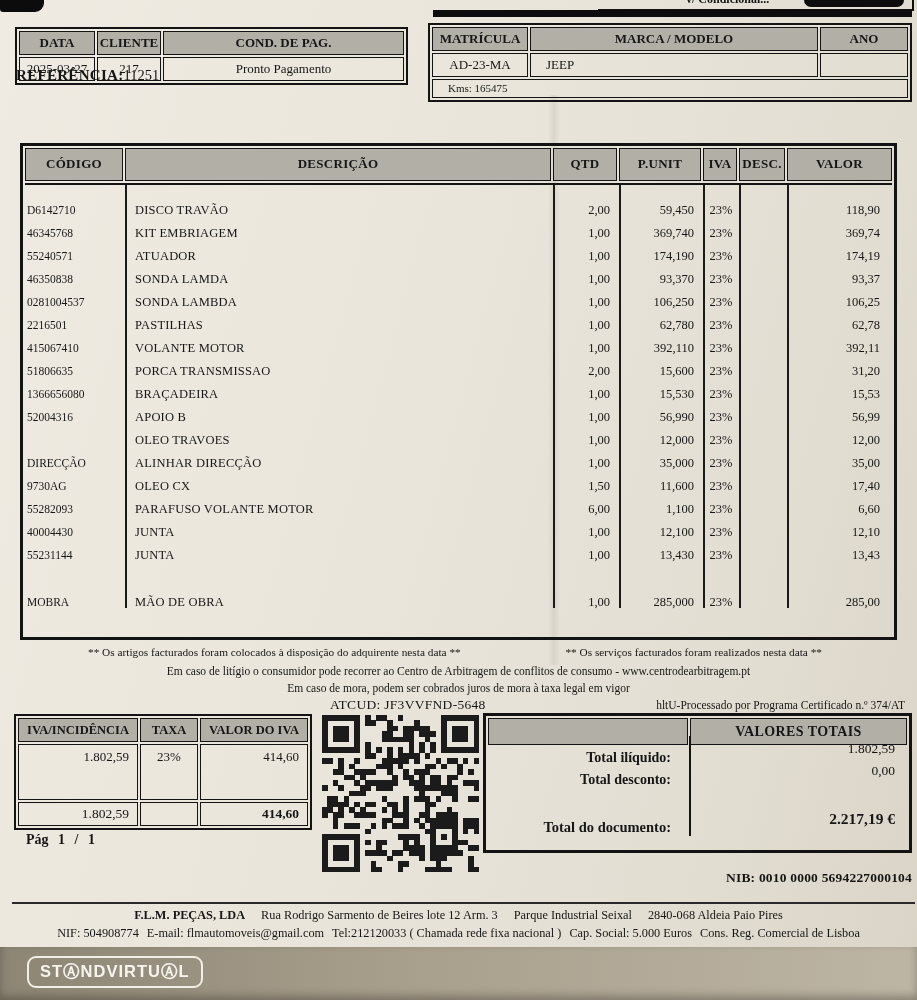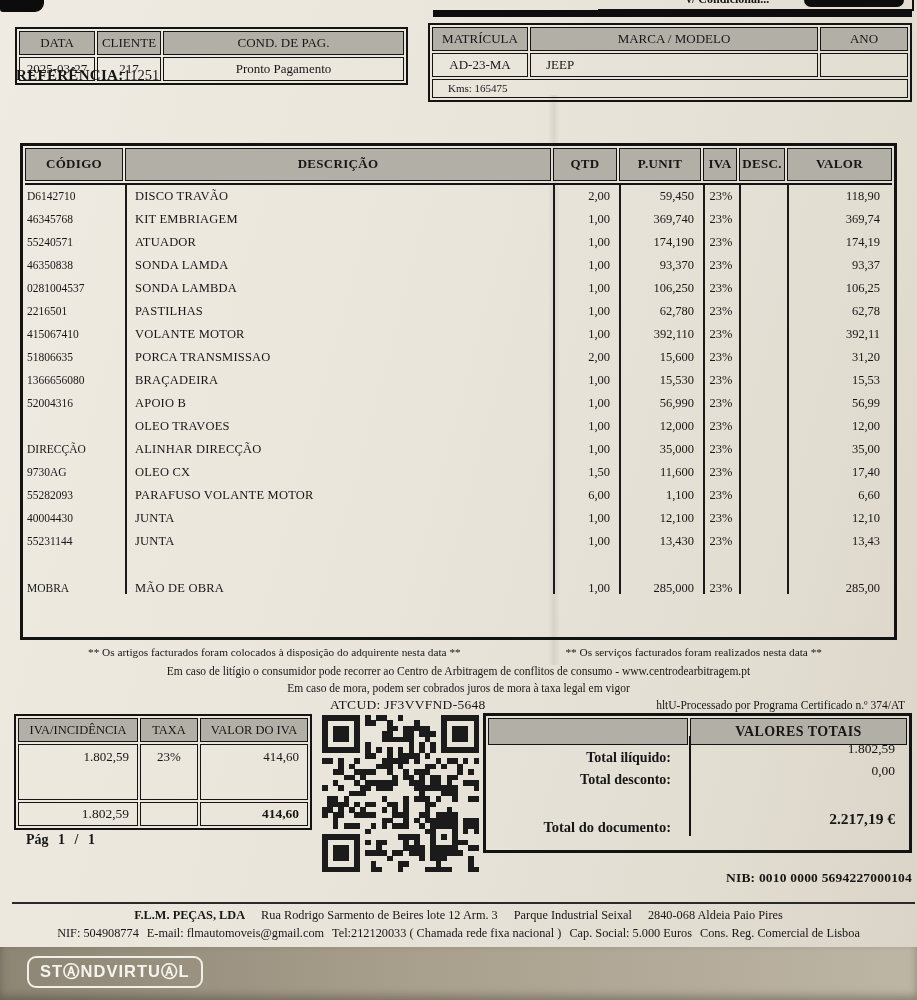--- a/index.html
+++ b/index.html
@@ -14,38 +14,38 @@
           border-bottom:2.5px solid #111;border-right:2.5px solid #111;}
   .cutbox .frag{position:absolute;left:88px;top:-8px;font-weight:bold;font-size:12px;white-space:nowrap;}
   .cutbox .blob{position:absolute;left:206px;top:-7px;width:100px;height:14px;background:#0d0d0d;border-radius:8px;}
   .cutbar{position:absolute;left:433px;top:10px;width:479px;height:7px;background:#0d0d0d;}
   
   .mini{position:absolute;border:2.5px solid #141414;padding:2px;box-sizing:border-box;}
   .mini .mrow{display:grid;gap:2px;margin-bottom:2px;}
   .mini .mrow:last-child{margin-bottom:0;}
   .mini .mcell{border:1.8px solid #141414;height:22px;line-height:22px;text-align:center;
                font-size:13px;overflow:hidden;white-space:nowrap;}
-  .mini .mhead{background:#b2afa7;font-weight:normal;}
+  .mini .mhead{background:#b2afa7;font-weight:bold;}
   .mini .mleft{text-align:left;padding-left:15px;}
   .mini .kms{font-size:11px;height:17px;line-height:17px;}
   #tbl-left{left:15px;top:27px;width:393px;}
   #tbl-left .mrow{grid-template-columns:76px 64px 1fr;}
   #tbl-right{left:428px;top:23px;width:484px;}
   #tbl-right .mrow{grid-template-columns:96px 1fr 88px;}
   #tbl-right .mrow.full{grid-template-columns:1fr;}
   .refline{position:absolute;left:16px;top:67px;font-size:15px;}
   .refline b{font-weight:bold;letter-spacing:.3px;}
   .refline span{font-size:14.5px;}
   
   .items{position:absolute;left:20px;top:143px;width:877px;height:497px;border:3px solid #131313;
          box-sizing:border-box;padding:2px;}
   .ithead{display:grid;grid-template-columns:98px 426px 64px 82px 34px 46px 1fr;gap:2px;height:33px;}
   .ithead .hcell{background:#b2afa7;border:1.8px solid #141414;font-weight:bold;font-size:13px;
                  text-align:center;line-height:30px;letter-spacing:.3px;overflow:hidden;}
-  .itbody{position:relative;margin-top:2px;height:409px;border-top:2px solid #141414;
+  .itbody{position:relative;margin-top:2px;height:409px;border-top:2px solid #141414;padding-top:14px;
           box-sizing:content-box;}
   .vline{position:absolute;top:0;bottom:0;width:1.6px;background:#1a1a1a;}
   .irow{display:grid;grid-template-columns:100px 428px 66px 84px 36px 48px 1fr;height:23px;line-height:23px;}
   .irow .c{overflow:hidden;white-space:nowrap;}
   .c-codigo{font-size:11.5px;padding-left:2px;}
   .c-descricao{font-size:12.5px;padding-left:10px;letter-spacing:.2px;}
   .c-qtd{font-size:12.5px;text-align:right;padding-right:9px;}
   .c-punit{font-size:12.5px;text-align:right;padding-right:9px;}
   .c-iva{font-size:12.5px;text-align:center;}
   .c-valor{font-size:12.5px;text-align:right;padding-right:12px;}

